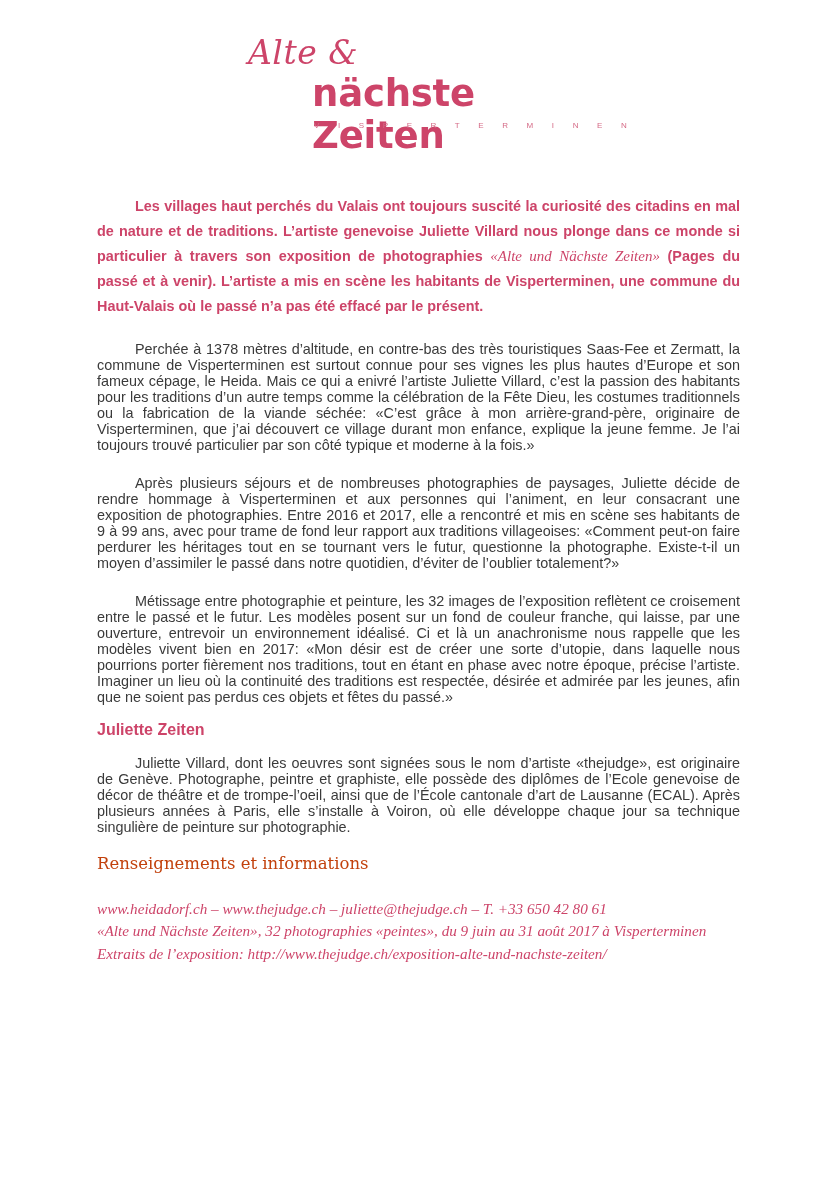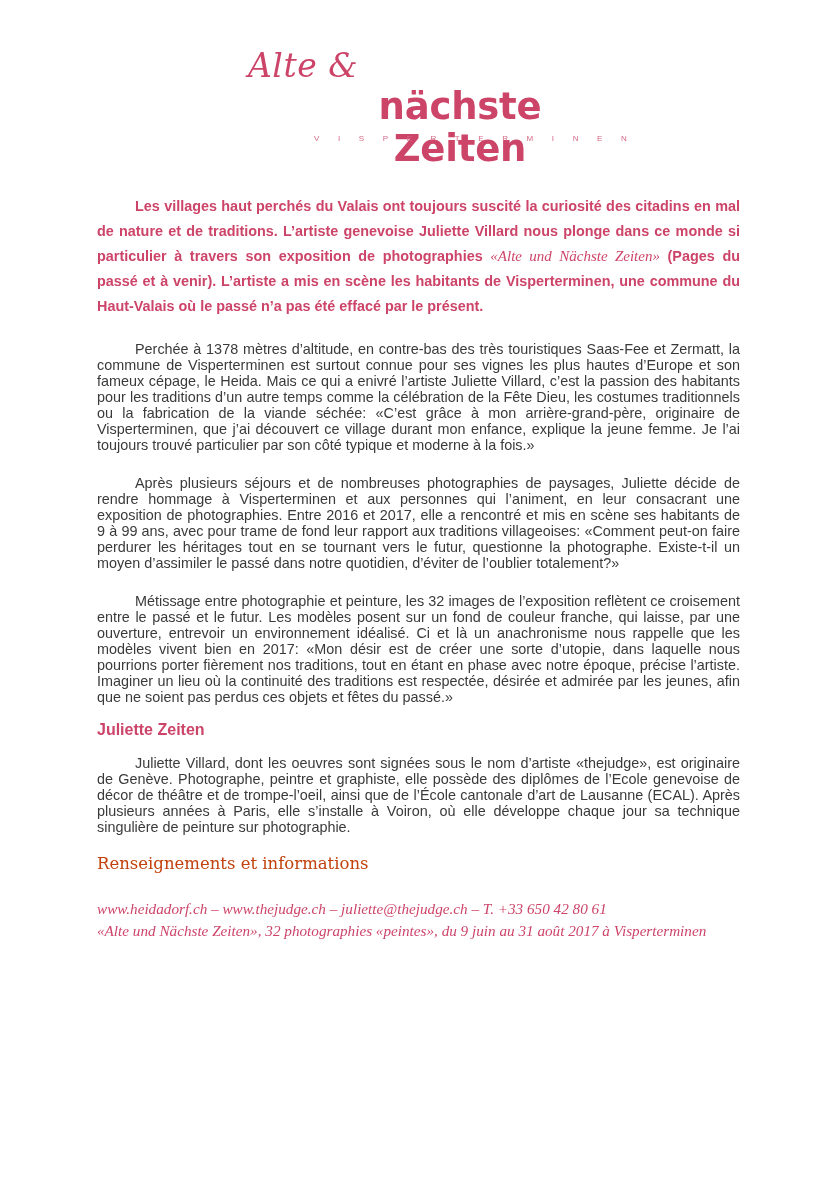--- a/index.html
+++ b/index.html
@@ -1,19 +1,19 @@
 <!DOCTYPE html>
 <html><head>
 <meta charset="utf-8">
 <style>
   html, body { margin: 0; padding: 0; background: #ffffff; }
   body { width: 835px; height: 1181px; position: relative; overflow: hidden; }
   .page { position: absolute; left: 0; top: 0; width: 835px; height: 1181px; }
 
-  .logo { position: absolute; left: 248px; top: 48px; width: 360px; height: 100px; color: #cd4469; text-align: center; }
+  .logo { position: absolute; left: 248px; top: 35px; width: 360px; height: 100px; color: #cd4469; }
   .logo-line1 { position: absolute; left: 0; top: 0; font-family: "DejaVu Serif", serif; font-style: italic; font-size: 33px; line-height: 36px; letter-spacing: 0.5px; }
   .logo-line2 { position: absolute; left: 64px; top: 38px; font-family: "DejaVu Sans", sans-serif; font-weight: bold; font-size: 37px; line-height: 42px; letter-spacing: -0.2px; }
   .logo-line3 { position: absolute; left: 66px; top: 86px; font-family: "Liberation Sans", sans-serif; font-size: 8px; letter-spacing: 18.6px; line-height: 10px; color: #d56a86; }
 
   .content { position: absolute; left: 97px; top: 194px; width: 643px; }
   p { margin: 0; text-align: justify; text-indent: 38px; }
 
   .intro { font-family: "Liberation Sans", sans-serif; font-weight: bold; font-size: 14.4px; line-height: 25.1px; color: #cd4469; }
   .intro .italic-title { font-family: "Liberation Serif", serif; font-style: italic; font-weight: normal; font-size: 15px; }
 
@@ -43,16 +43,17 @@
     <p class="body-p">Après plusieurs séjours et de nombreuses photographies de paysages, Juliette décide de rendre hommage à Visperterminen et aux personnes qui l’animent, en leur consacrant une exposition de photographies. Entre 2016 et 2017, elle a rencontré et mis en scène ses habitants de 9 à 99 ans, avec pour trame de fond leur rapport aux traditions villageoises: «Comment peut-on faire perdurer les héritages tout en se tournant vers le futur, questionne la photographe. Existe-t-il un moyen d’assimiler le passé dans notre quotidien, d’éviter de l’oublier totalement?»</p>
     <p class="body-p">Métissage entre photographie et peinture, les 32 images de l’exposition reflètent ce croisement entre le passé et le futur. Les modèles posent sur un fond de couleur franche, qui laisse, par une ouverture, entrevoir un environnement idéalisé. Ci et là un anachronisme nous rappelle que les modèles vivent bien en 2017: «Mon désir est de créer une sorte d’utopie, dans laquelle nous pourrions porter fièrement nos traditions, tout en étant en phase avec notre époque, précise l’artiste. Imaginer un lieu où la continuité des traditions est respectée, désirée et admirée par les jeunes, afin que ne soient pas perdus ces objets et fêtes du passé.»</p>
 
     <h2 class="section-h">Juliette Zeiten</h2>
     <p class="body-p bio">Juliette Villard, dont les oeuvres sont signées sous le nom d’artiste «thejudge», est originaire de Genève. Photographe, peintre et graphiste, elle possède des diplômes de l’Ecole genevoise de décor de théâtre et de trompe-l’oeil, ainsi que de l’École cantonale d’art de Lausanne (ECAL). Après plusieurs années à Paris, elle s’installe à Voiron, où elle développe chaque jour sa technique singulière de peinture sur photographie.</p>
 
     <div class="info-h">Renseignements et informations</div>
     <div class="info-lines">
       <div class="info-line">www.heidadorf.ch – www.thejudge.ch – juliette@thejudge.ch – T. +33 650 42 80 61</div>
       <div class="info-line">«Alte und Nächste Zeiten», 32 photographies «peintes», du 9 juin au 31 août 2017 à Visperterminen</div>
+      <div class="info-line">Extraits de l’exposition: http://www.thejudge.ch/exposition-alte-und-nachste-zeiten/</div>
     </div>
   </div>
 
 </div>
 
 </body></html>

